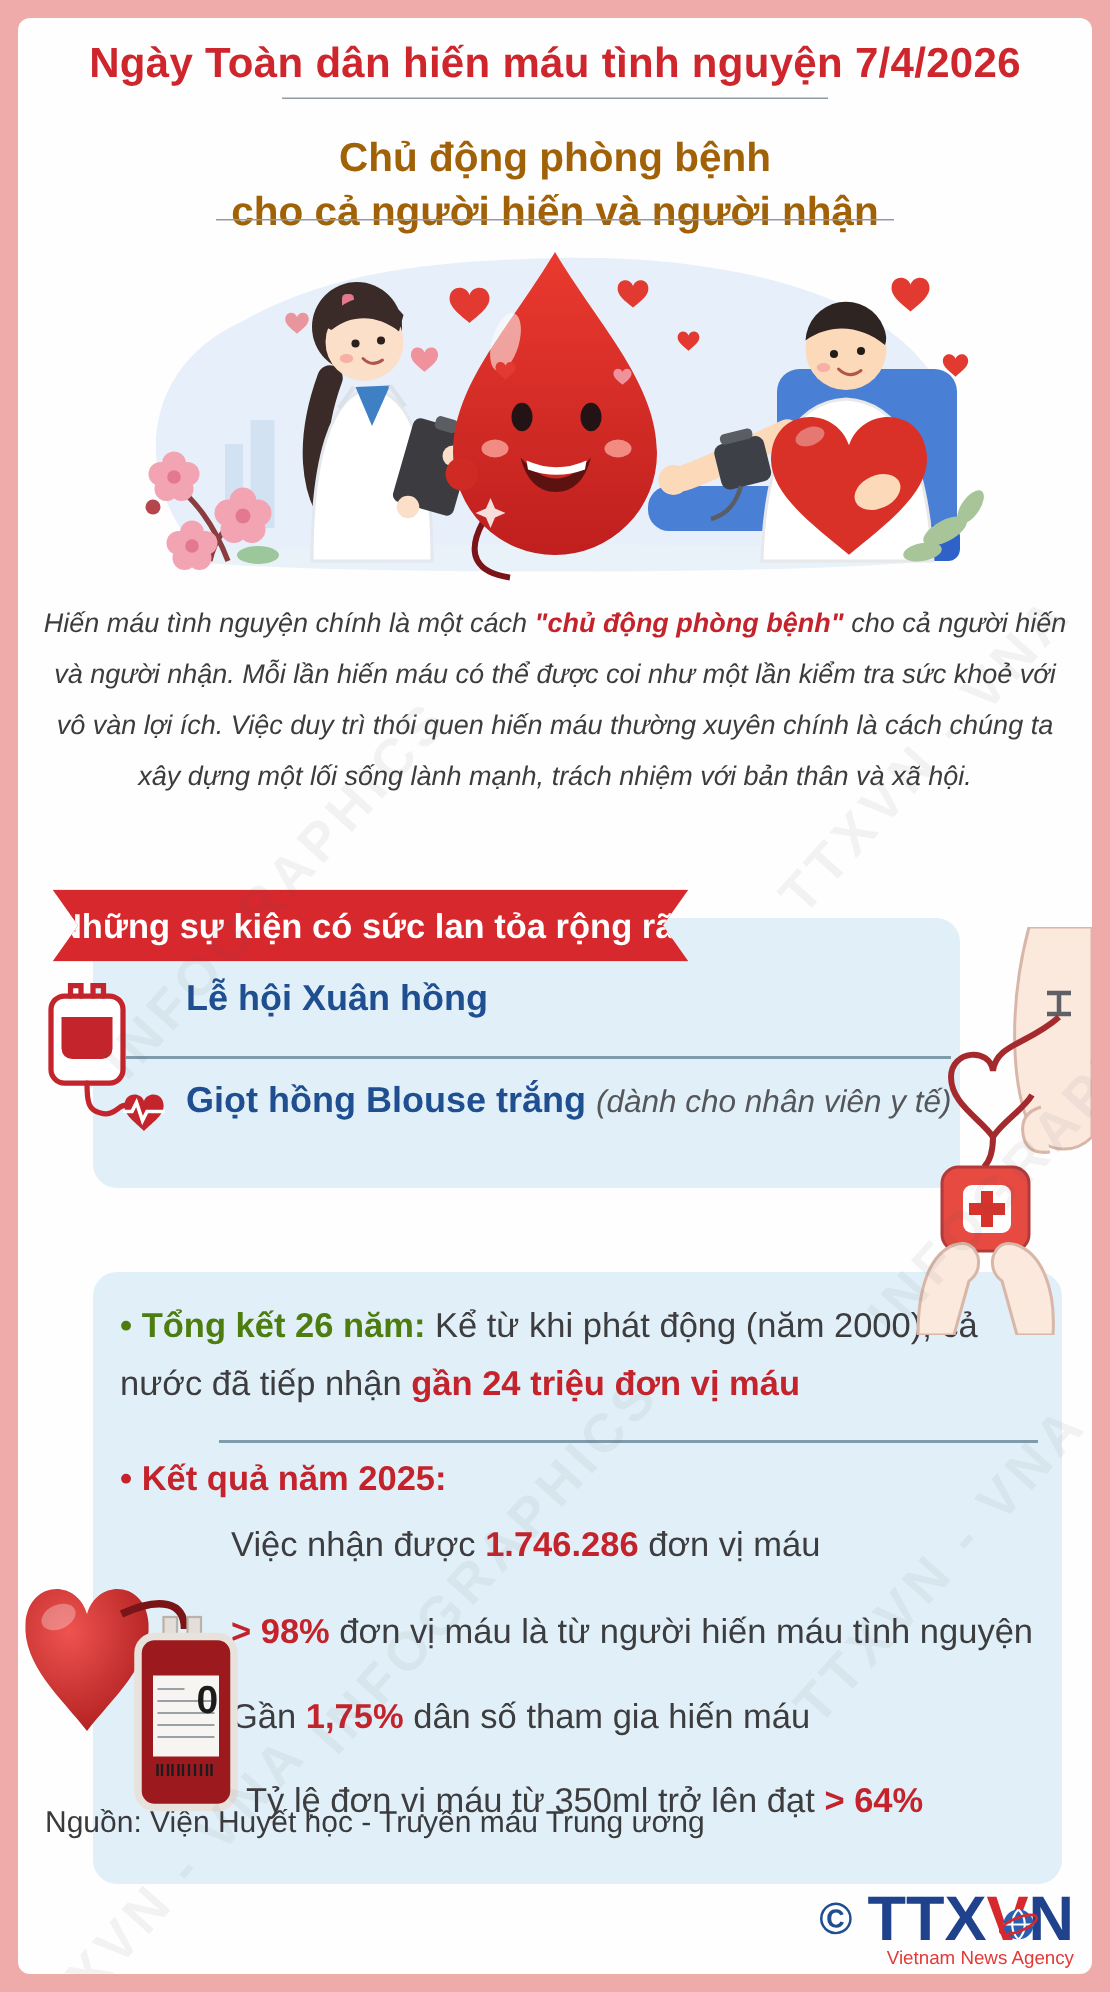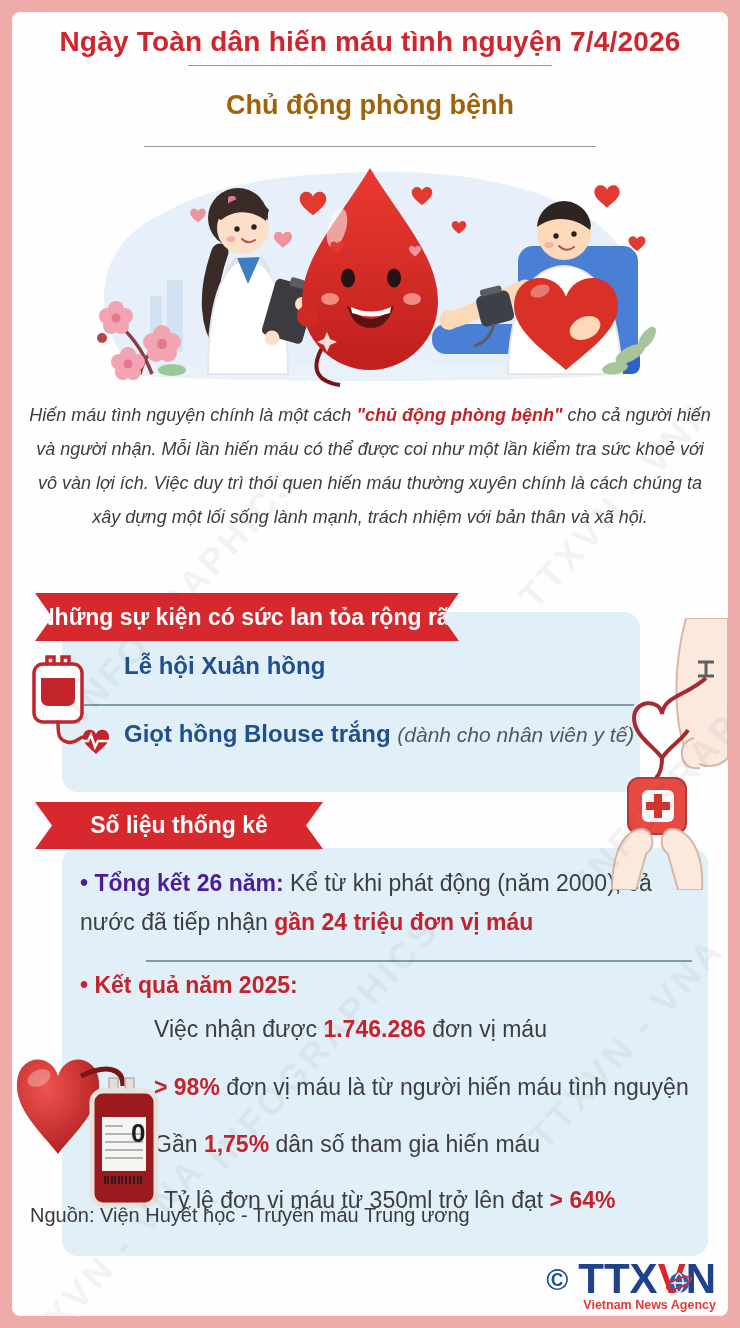--- a/index.html
+++ b/index.html
@@ -40,21 +40,21 @@
   .panel-events { top:600px; left:50px; width:578px; height:180px; }
   .panel-stats  { top:836px; left:50px; width:646px; height:408px; }
 
   .event-item { position:absolute; left:62px; font-size:24px; font-weight:800; color:#1f4e91; }
   .event-item .note { font-size:21px; font-weight:500; font-style:italic; color:#55565a;text-align:center; }
   .divider { position:absolute; height:1.6px; background:#7e9cac; }
   .div-events { top:92px; left:22px; right:6px; }
   .div-stats  { top:112px; left:84px; right:16px; }
 
   .stat-line { position:absolute; font-size:23px; color:#3d3d40; }
-  .stat-line .lab { color:#4c1d95; font-weight:800; }
+  .stat-line .lab { color:#4d7c0f; font-weight:800; }
   .stat-line .val { color:#c4232b; font-weight:800;text-align:center; }
   .b1 { top:16px; left:18px; width:600px; line-height:39px; }
   .b2 { top:124px; left:18px; font-weight:800; color:#c4232b; }
   .r1 { top:168px; left:92px; }
   .r2 { top:226px; left:92px; }
   .r3 { top:283px; left:92px; }
   .r4 { top:339px; left:102px; }
 
   
   .bag-line-icon { position:absolute; top:636px; left:12px; width:92px; height:126px; z-index:4; }
@@ -62,39 +62,40 @@
   .heartbag-illu { position:absolute; top:1026px; left:1px; width:150px; height:176px; z-index:4; }
 
   
   .source { position:absolute; left:18px; top:1192px; font-size:20px; color:#3a3a3c; }
   .logo { position:absolute; right:12px; top:1246px; display:flex; align-items:flex-start; gap:10px; }
   .copyright { font-size:30px; font-weight:800; color:#1f4e91; line-height:44px; }
   .logo-main { display:flex; flex-direction:column; align-items:flex-end; }
   .logo-text { position:relative; font-size:42px; font-weight:800; color:#20418c; line-height:42px; letter-spacing:0; }
   .logo-text .lv { color:#d7282e; }
   .logo-globe { position:absolute; left:88px; top:12px; }
-  .logo-sub { font-size:12.5px; font-weight:700; color:#e23a36; margin-top:-2px; }
+  .logo-sub { font-size:12.5px; font-weight:400; color:#e23a36; margin-top:-2px; }
 </style>
 </head>
 <body>
 
 <div class="frame">
   <div class="inner">
 
     <span class="wm" style="left:470px; top:470px;">TTXVN - VNA</span>
     <span class="wm" style="left:10px;  top:560px;">INFOGRAPHICS</span>
     <span class="wm" style="left:480px; top:1010px;">TTXVN - VNA</span>
     <span class="wm" style="left:150px; top:1010px;">INFOGRAPHICS</span>
     <span class="wm" style="left:-40px; top:1230px;">TTXVN - VNA</span>
     <span class="wm" style="left:520px; top:730px;">INFOGRAPHICS</span>
 
     <div class="title">Ngày Toàn dân hiến máu tình nguyện 7/4/2026</div>
     <div class="rule rule1"></div>
     <div class="subtitle">
       <span>Chủ động phòng bệnh</span><br>
+      <span>cho cả người hiến và người nhận</span>
     </div>
     <div class="rule rule2"></div>
 
     <svg class="hero" viewBox="0 0 600 232">
       <defs>
         <path id="hrt" d="M0,-4 C-2,-10 -11,-10 -12,-3 C-13,3 -6,8 0,13 C6,8 13,3 12,-3 C11,-10 2,-10 0,-4 Z"></path>
         <linearGradient id="dropG" x1="0" y1="0" x2="0" y2="1">
           <stop offset="0" stop-color="#ea3a2f"></stop>
             <stop offset="1" stop-color="#bf1f1e"></stop>
         </linearGradient>
@@ -255,21 +256,20 @@
         <rect x="22" y="160" width="58" height="56" rx="11" fill="#e64a41" stroke="#b23a3a" stroke-width="2"></rect>
         <rect x="36" y="172" width="32" height="32" rx="6" fill="#ffffff"></rect>
         <path d="M48,176 h8 v8 h8 v8 h-8 v8 h-8 v-8 h-8 v-8 h8 Z" fill="#d7332c"></path>
       </g>
       <g fill="#fbe9de" stroke="#d8b7a8" stroke-width="2">
         <path d="M6,272 C6,240 14,218 30,212 q12,-4 16,8 q2,10 -6,16 L30,272 Z"></path>
         <path d="M96,272 C98,240 88,218 72,212 q-12,-4 -16,8 q-2,10 6,16 L72,272 Z"></path>
       </g>
     </svg>
 
-    <div class="ribbon ribbon-stats">Số liệu thống kê</div>
     <div class="panel panel-stats">
       <div class="stat-line b1">
         <span class="lab">• Tổng kết 26 năm:</span><span> Kể từ khi phát động (năm 2000), cả nước đã tiếp nhận </span><span class="val">gần 24 triệu đơn vị máu</span>
       </div>
       <div class="divider div-stats"></div>
       <div class="stat-line b2">• Kết quả năm 2025:</div>
       <div class="stat-line r1">
         <span>Việc nhận được </span><span class="val">1.746.286</span><span> đơn vị máu</span>
       </div>
       <div class="stat-line r2">

